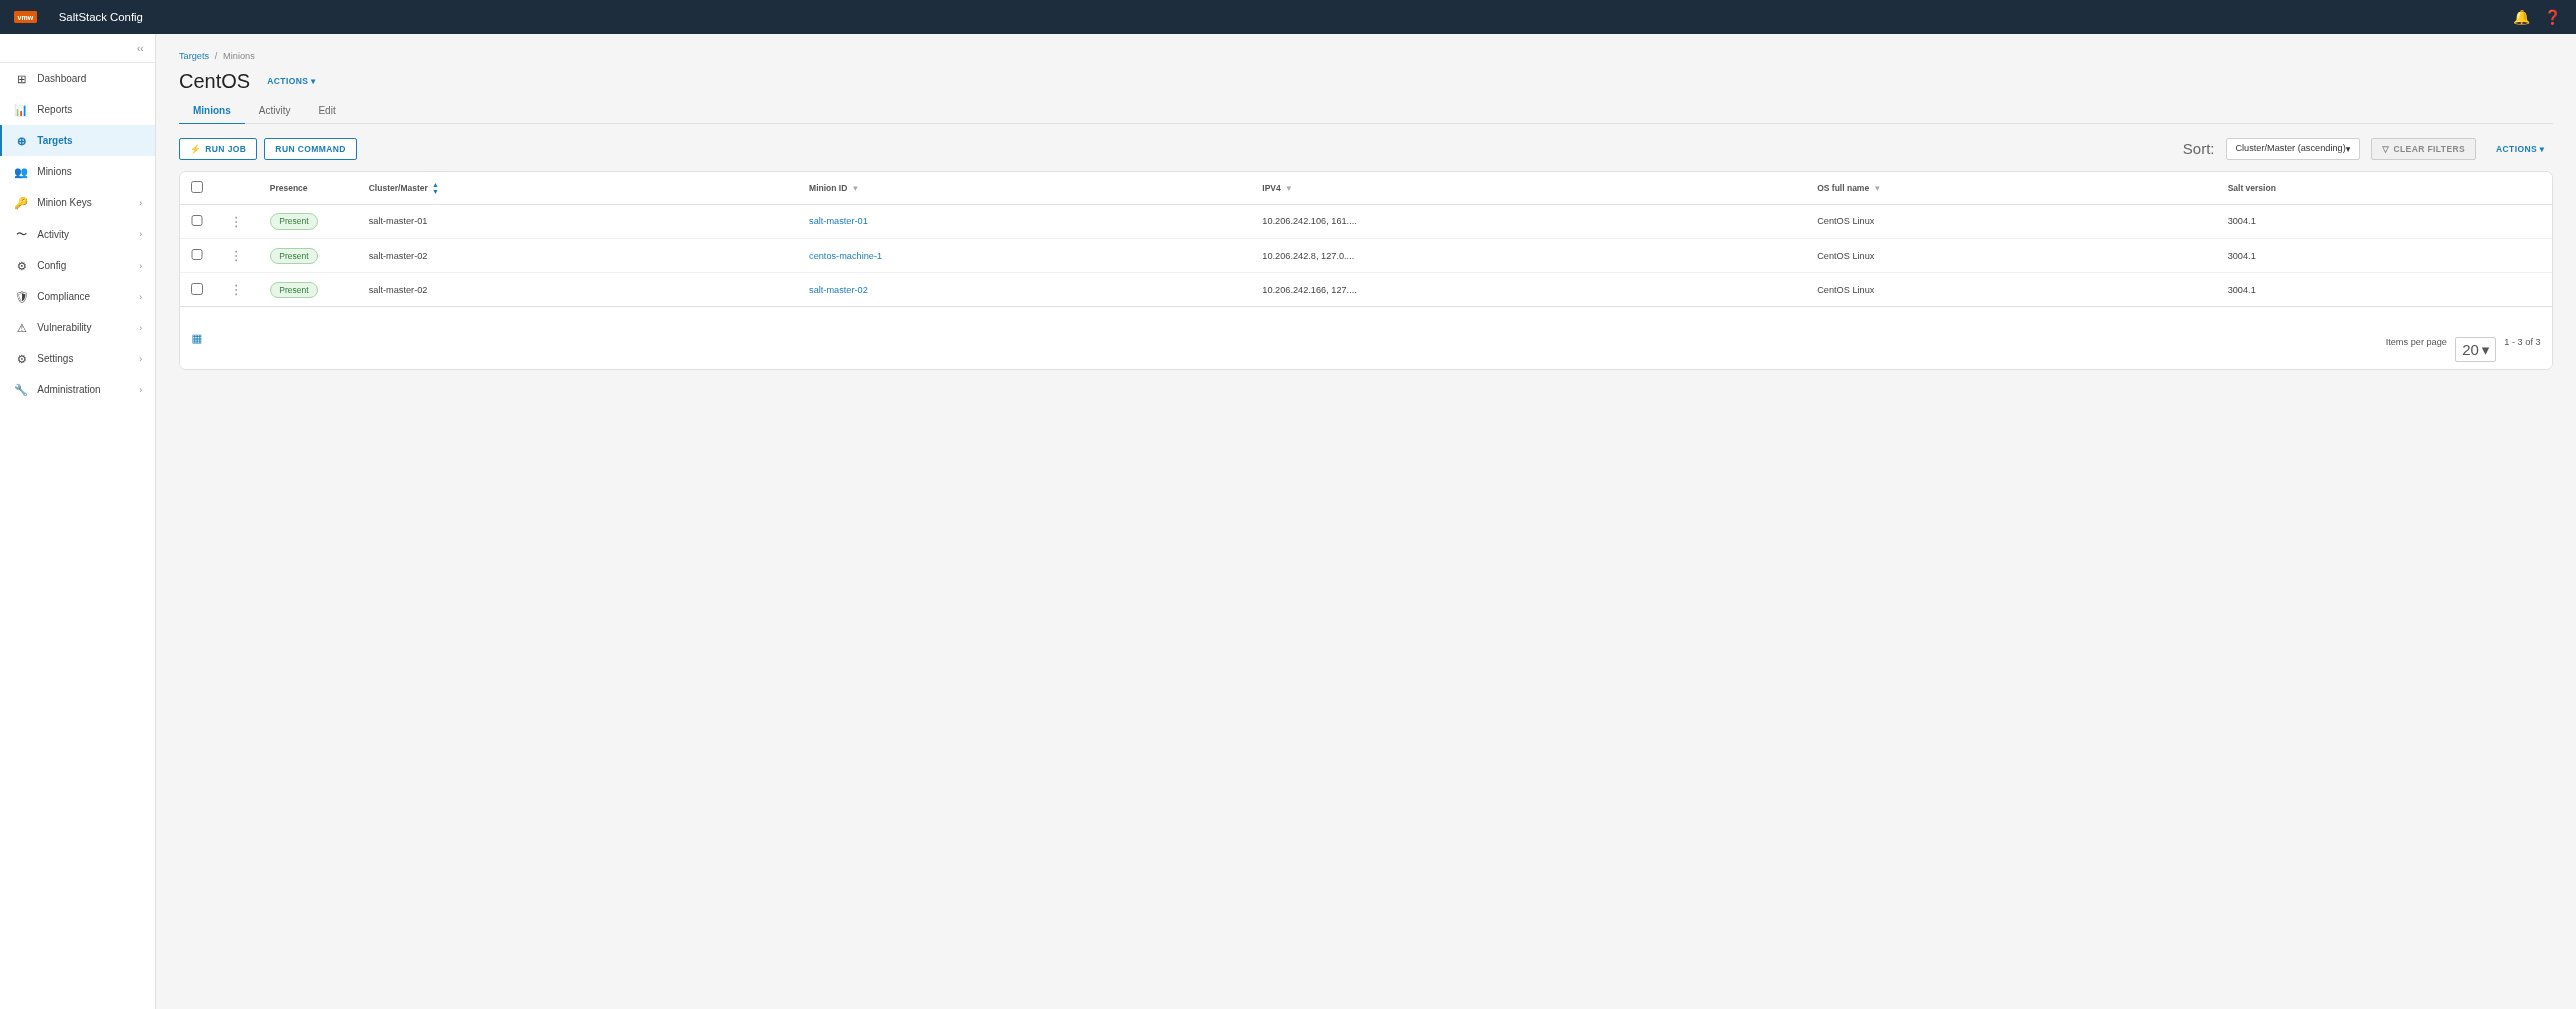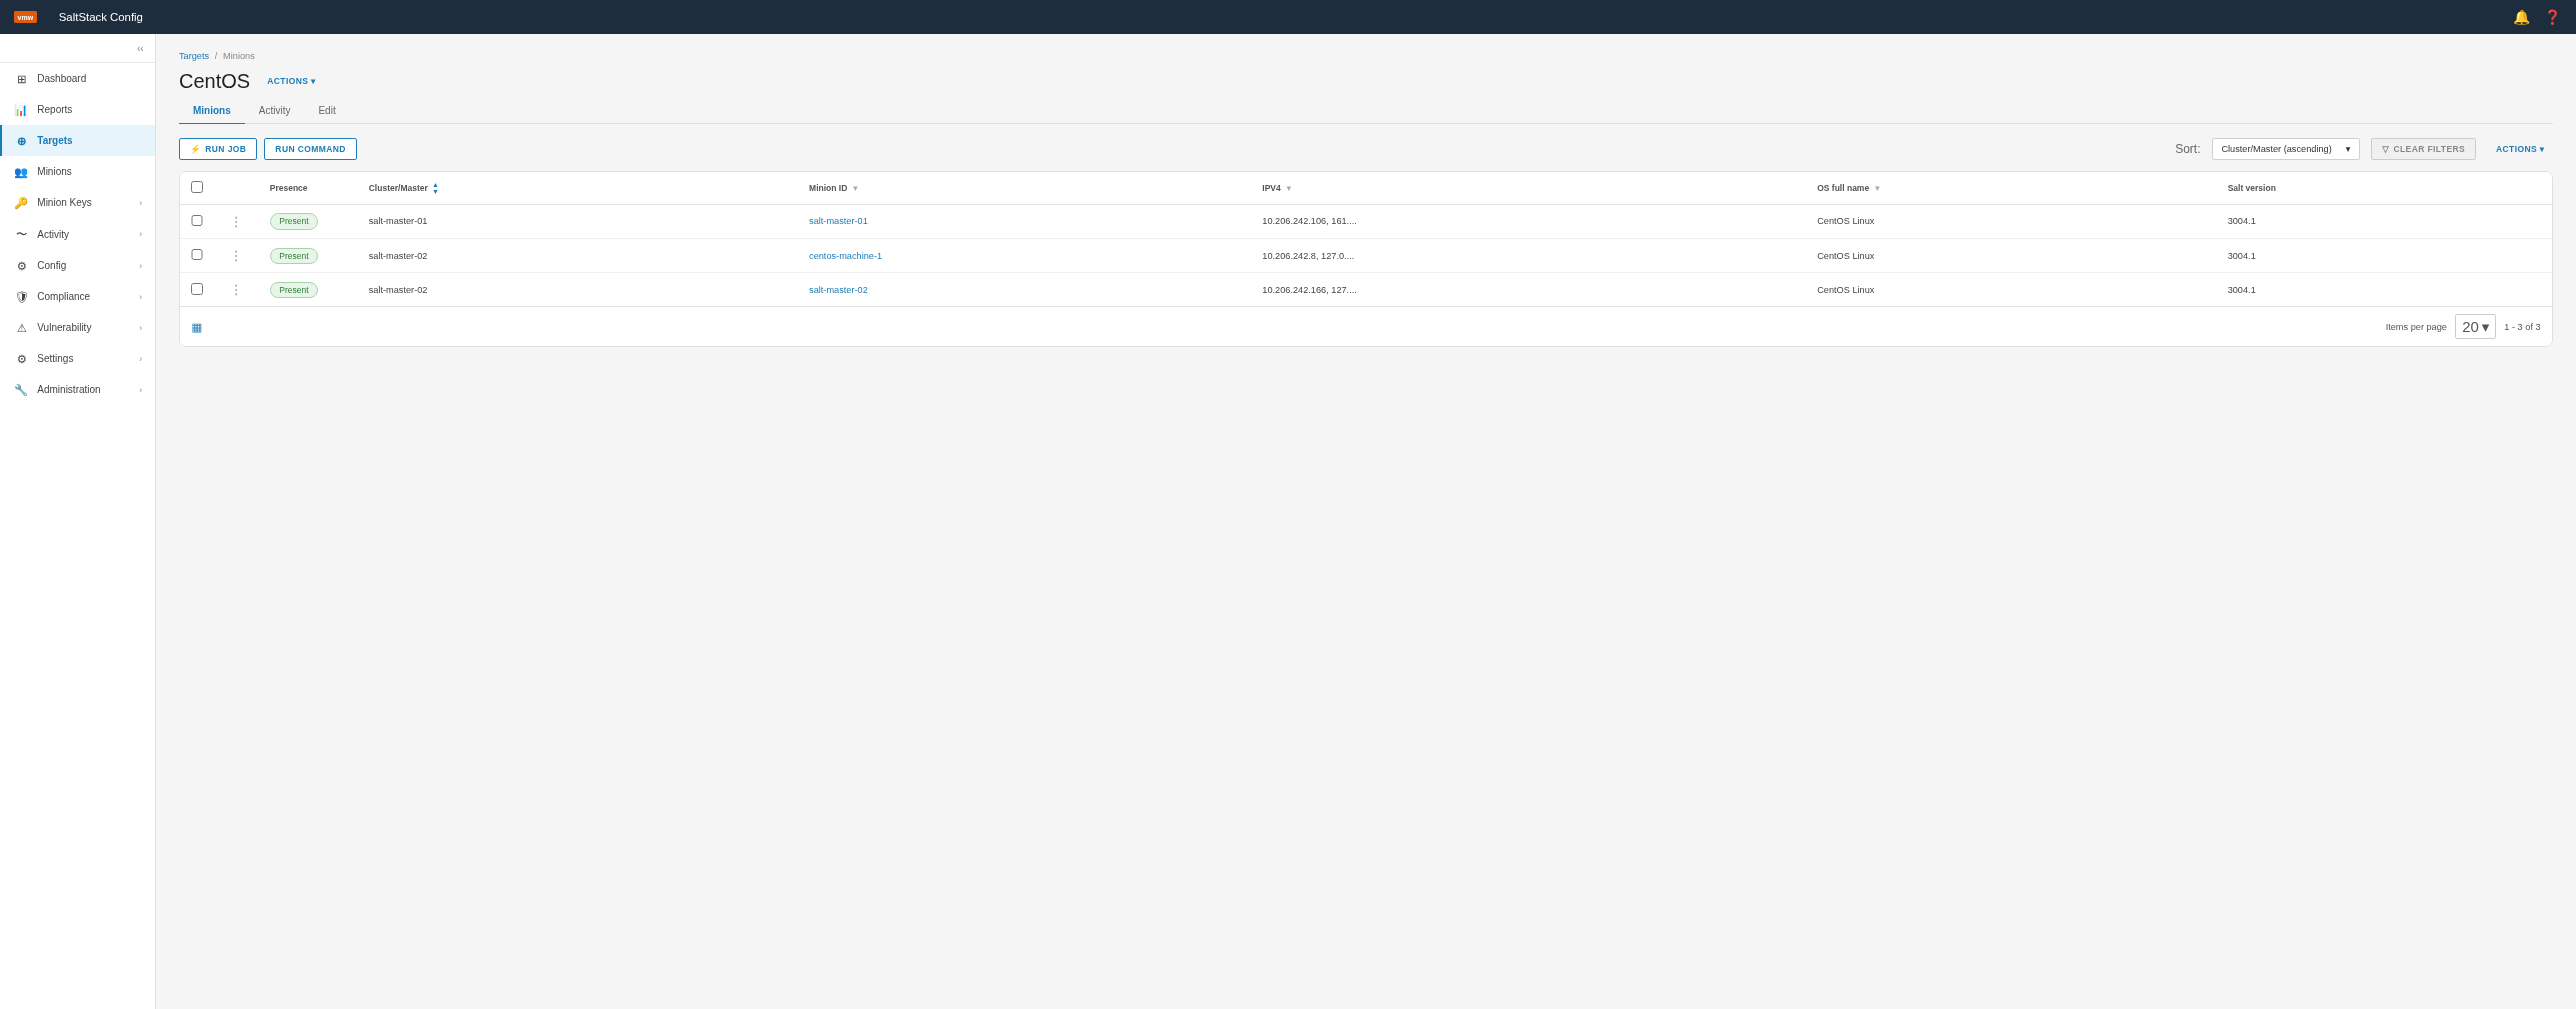--- a/index.html
+++ b/index.html
@@ -200,27 +200,26 @@
       font-size: 8.5px;
       font-weight: 600;
       text-transform: uppercase;
       letter-spacing: 0.4px;
       cursor: pointer;
       border-radius: 2.1px;
     }
 
     .sort-label {
       color: #666;
-      font-size: 12px;
+      font-size: 15px;
       margin-left: 26px;
     }
     .sort-select {
       display: flex;
-      align-items: center;
-      gap: 14px;
+      gap: 0;
       padding: 4.3px 8.5px;
       border: 0.7px solid #d0d0d0;
       background: white;
       color: #333;
       font-size: 9.2px;
       border-radius: 2.1px;
       cursor: pointer;
     }
     .btn-clear-filters {
       display: flex;
@@ -334,24 +333,24 @@
       display: flex;
       align-items: center;
       justify-content: space-between;
       padding: 7px 11.4px;
       background: white;
       border-top: 0.7px solid #e0e0e0;
     }
     .table-footer-icon { color: #1b7db8; font-size: 11.4px; cursor: pointer; }
     .table-footer-right {
       display: flex;
-      align-items: center;
       gap: 8.5px;
       font-size: 9.2px;
       color: #555;
+      margin-top: 23px;
     }
     .per-page-select {
       display: flex;
       align-items: center;
       gap: 2.8px;
       border: 0.7px solid #ccc;
       border-radius: 2.1px;
       padding: 2.1px 5.7px;
       cursor: pointer;
       font-size: 15px;

